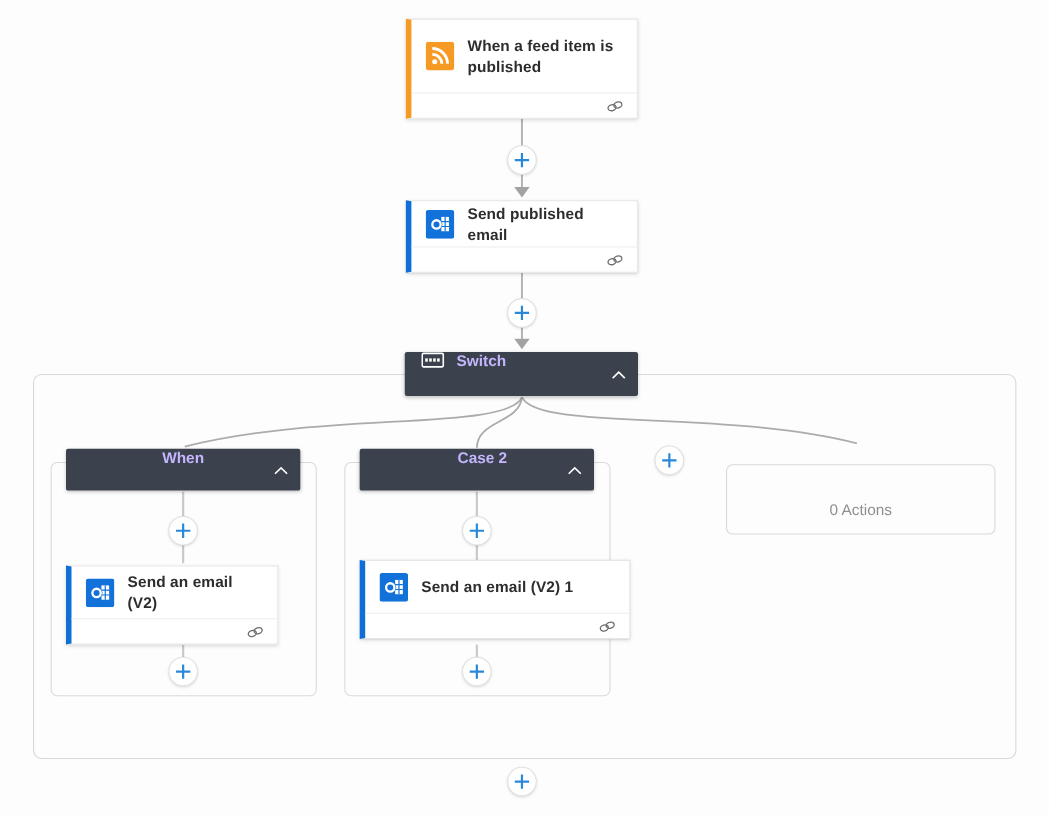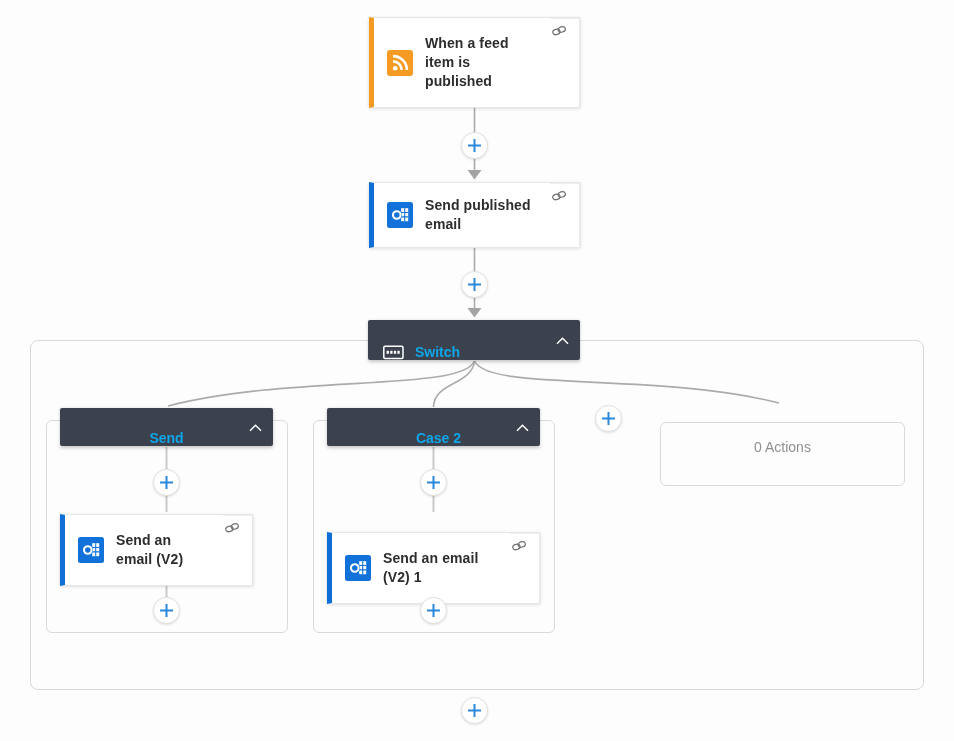--- a/index.html
+++ b/index.html
@@ -13,41 +13,41 @@
   .canvas { position:absolute; inset:0; }
   svg.connectors { position:absolute; left:0; top:0; width:954px; height:741px; pointer-events:none; }
 
   
   .card {
     position:absolute;
     background:#fff;
     border:1px solid #e7e7e7;
     border-left:5px solid var(--accent,#0078D4);
     box-shadow:0 1.2px 3.6px rgba(0,0,0,.16), 0 .3px .9px rgba(0,0,0,.10);
-    display:flex; flex-direction:row;
+    display:flex; flex-direction:column;
   }
   .card-row { flex:1; display:flex; align-items:center; padding:0 12px 0 13px; }
   .card-icon { width:26px; height:26px; flex:0 0 26px; }
   .card-title {
     margin-left:12px; font-size:14px; font-weight:700; color:#2d2d2d;
     line-height:19px; letter-spacing:.1px;
   }
   .card-footer {
     height:23px; border-top:1px solid #eeeeee;
     display:flex; align-items:center; justify-content:flex-end; padding-right:11px;
   }
 
   
   .scope-header {
     position:absolute;
     background:#3b424e;
-    color:#0ea5e9;
+    color:#c4b5fd;
     border-radius:2px;
     box-shadow:0 1.2px 3.6px rgba(0,0,0,.22);
-    display:flex; align-items:flex-end;
+    display:flex; align-items:flex-start;
     font-size:14px; font-weight:700;
   }
   .scope-header .chev { position:absolute; right:11px; top:50%; transform:translateY(-50%); cursor:pointer; }
   .scope-header.centered { justify-content:center; }
 
   
   .scope-box {
     position:absolute;
     border:1px solid #d8d8d8;
     border-radius:8px;
@@ -57,21 +57,21 @@
     position:absolute;
     border:1px solid #dadada;
     border-radius:6px;
     background:transparent;
   }
 
   .default-empty {
     position:absolute;
     border:1px solid #dadada;
     border-radius:6px;
-    display:flex; align-items:center; justify-content:center;
+    display:flex; align-items:flex-end; justify-content:center;
     padding-bottom:14px;
     font-size:14px; color:#8f8f8f;
   }
 
   
   .plus {
     position:absolute;
     width:27px; height:27px;
     border-radius:50%;
     background:#fff;
@@ -178,21 +178,21 @@
     <span class="chev">
       <svg width="13" height="8" viewBox="0 0 13 8">
         <path d="M1 6.7 L6.5 1.3 L12 6.7" stroke="#fff" stroke-width="1.5" fill="none"></path>
       </svg>
     </span>
   </div>
 
   <div class="branch-box" style="left:46px; top:420px; width:242px; height:213px;"></div>
 
   <div class="scope-header centered" style="left: 60px; top: 408px; width: 213px; height: 38px; background: rgb(59, 66, 78);">
-    <span>Send</span>
+    <span>When</span>
     <span class="chev">
       <svg width="13" height="8" viewBox="0 0 13 8">
         <path d="M1 6.7 L6.5 1.3 L12 6.7" stroke="#fff" stroke-width="1.5" fill="none"></path>
       </svg>
     </span>
   </div>
 
   <div class="plus" style="left:153px; top:468.5px;">
     <svg width="15" height="15" viewBox="0 0 15 15">
       <path d="M7.5 1 V14 M1 7.5 H14" stroke="#2B88D8" stroke-width="2" fill="none"></path>
@@ -238,21 +238,21 @@
       </svg>
     </span>
   </div>
 
   <div class="plus" style="left:420px; top:468.5px;">
     <svg width="15" height="15" viewBox="0 0 15 15">
       <path d="M7.5 1 V14 M1 7.5 H14" stroke="#2B88D8" stroke-width="2" fill="none"></path>
     </svg>
   </div>
 
-  <div class="card" style="left:327px; top:532px; width:213px; height:72px; --accent:#0F6FD6;">
+  <div class="card" style="left:327px; top:509px; width:246px; height:72px; --accent:#0F6FD6;">
     <div class="card-row">
       <svg class="card-icon" viewBox="0 0 26 26">
         <rect width="26" height="26" rx="2.5" fill="#1272D9"></rect>
         <g>
           <rect x="14.2" y="6.2" width="7" height="13" fill="#fff"></rect>
           <path d="M14.2 10.5 h7 M14.2 14.9 h7 M17.7 6.2 v13" stroke="#1272D9" stroke-width="1.1" fill="none"></path>
         </g>
         <circle cx="9.8" cy="13" r="5.4" fill="#1272D9"></circle>
         <circle cx="9.8" cy="13" r="3.8" fill="none" stroke="#fff" stroke-width="2.1"></circle>
       </svg>

